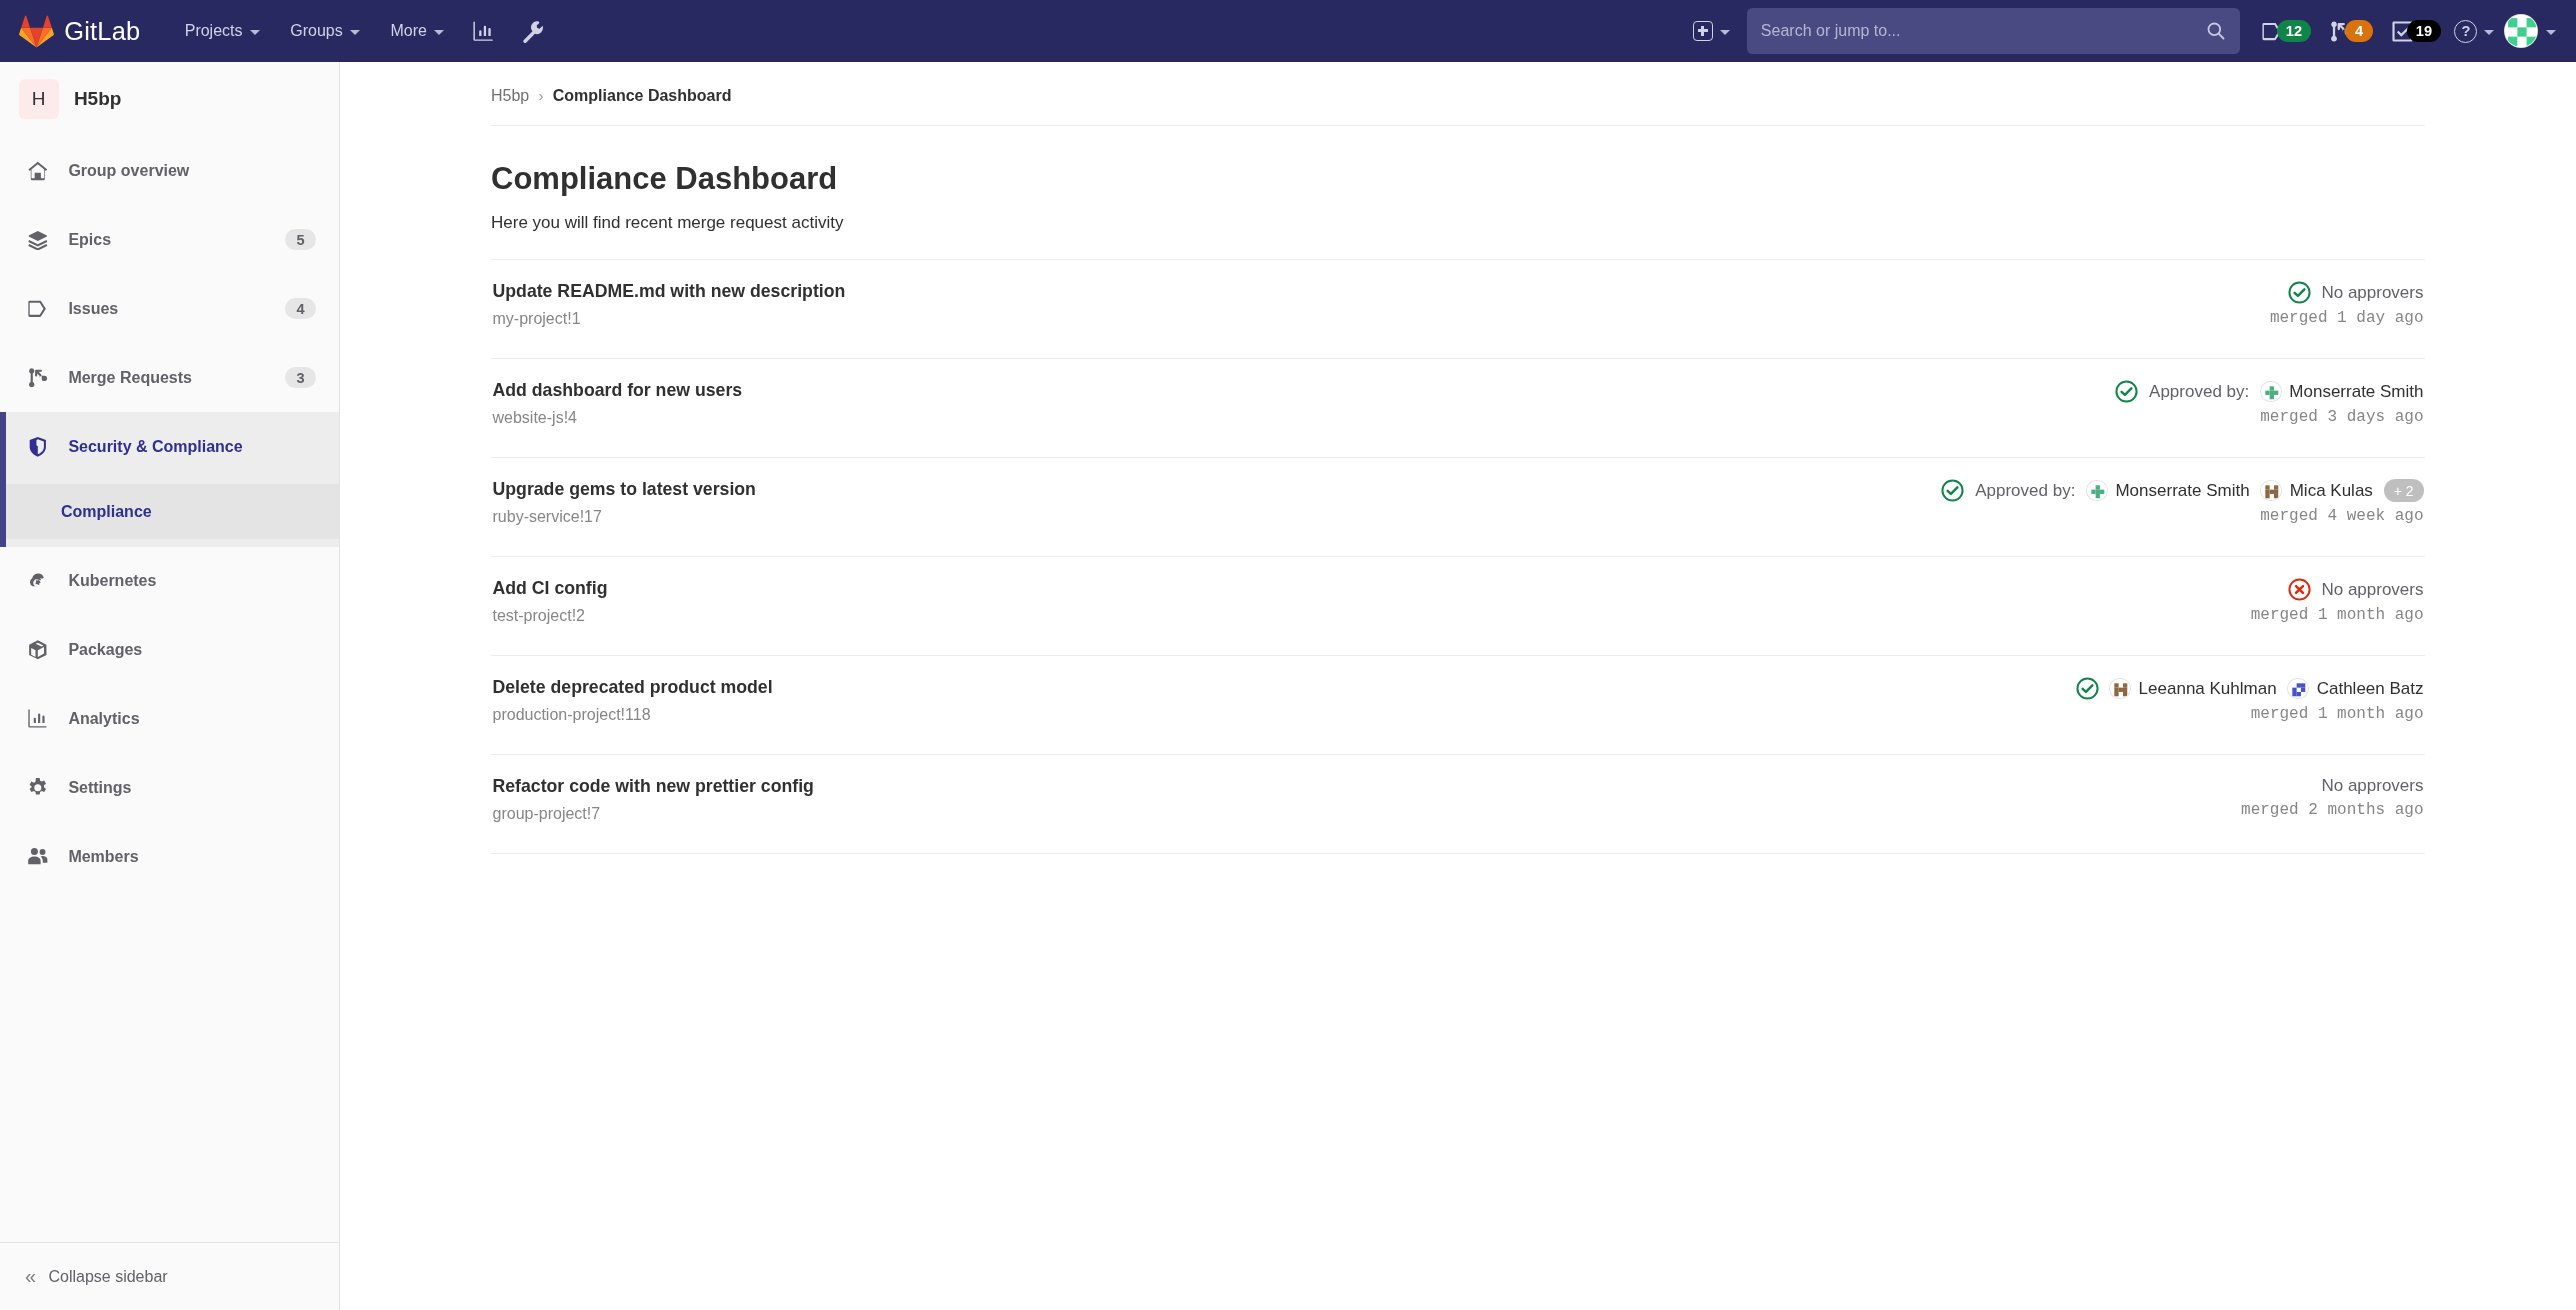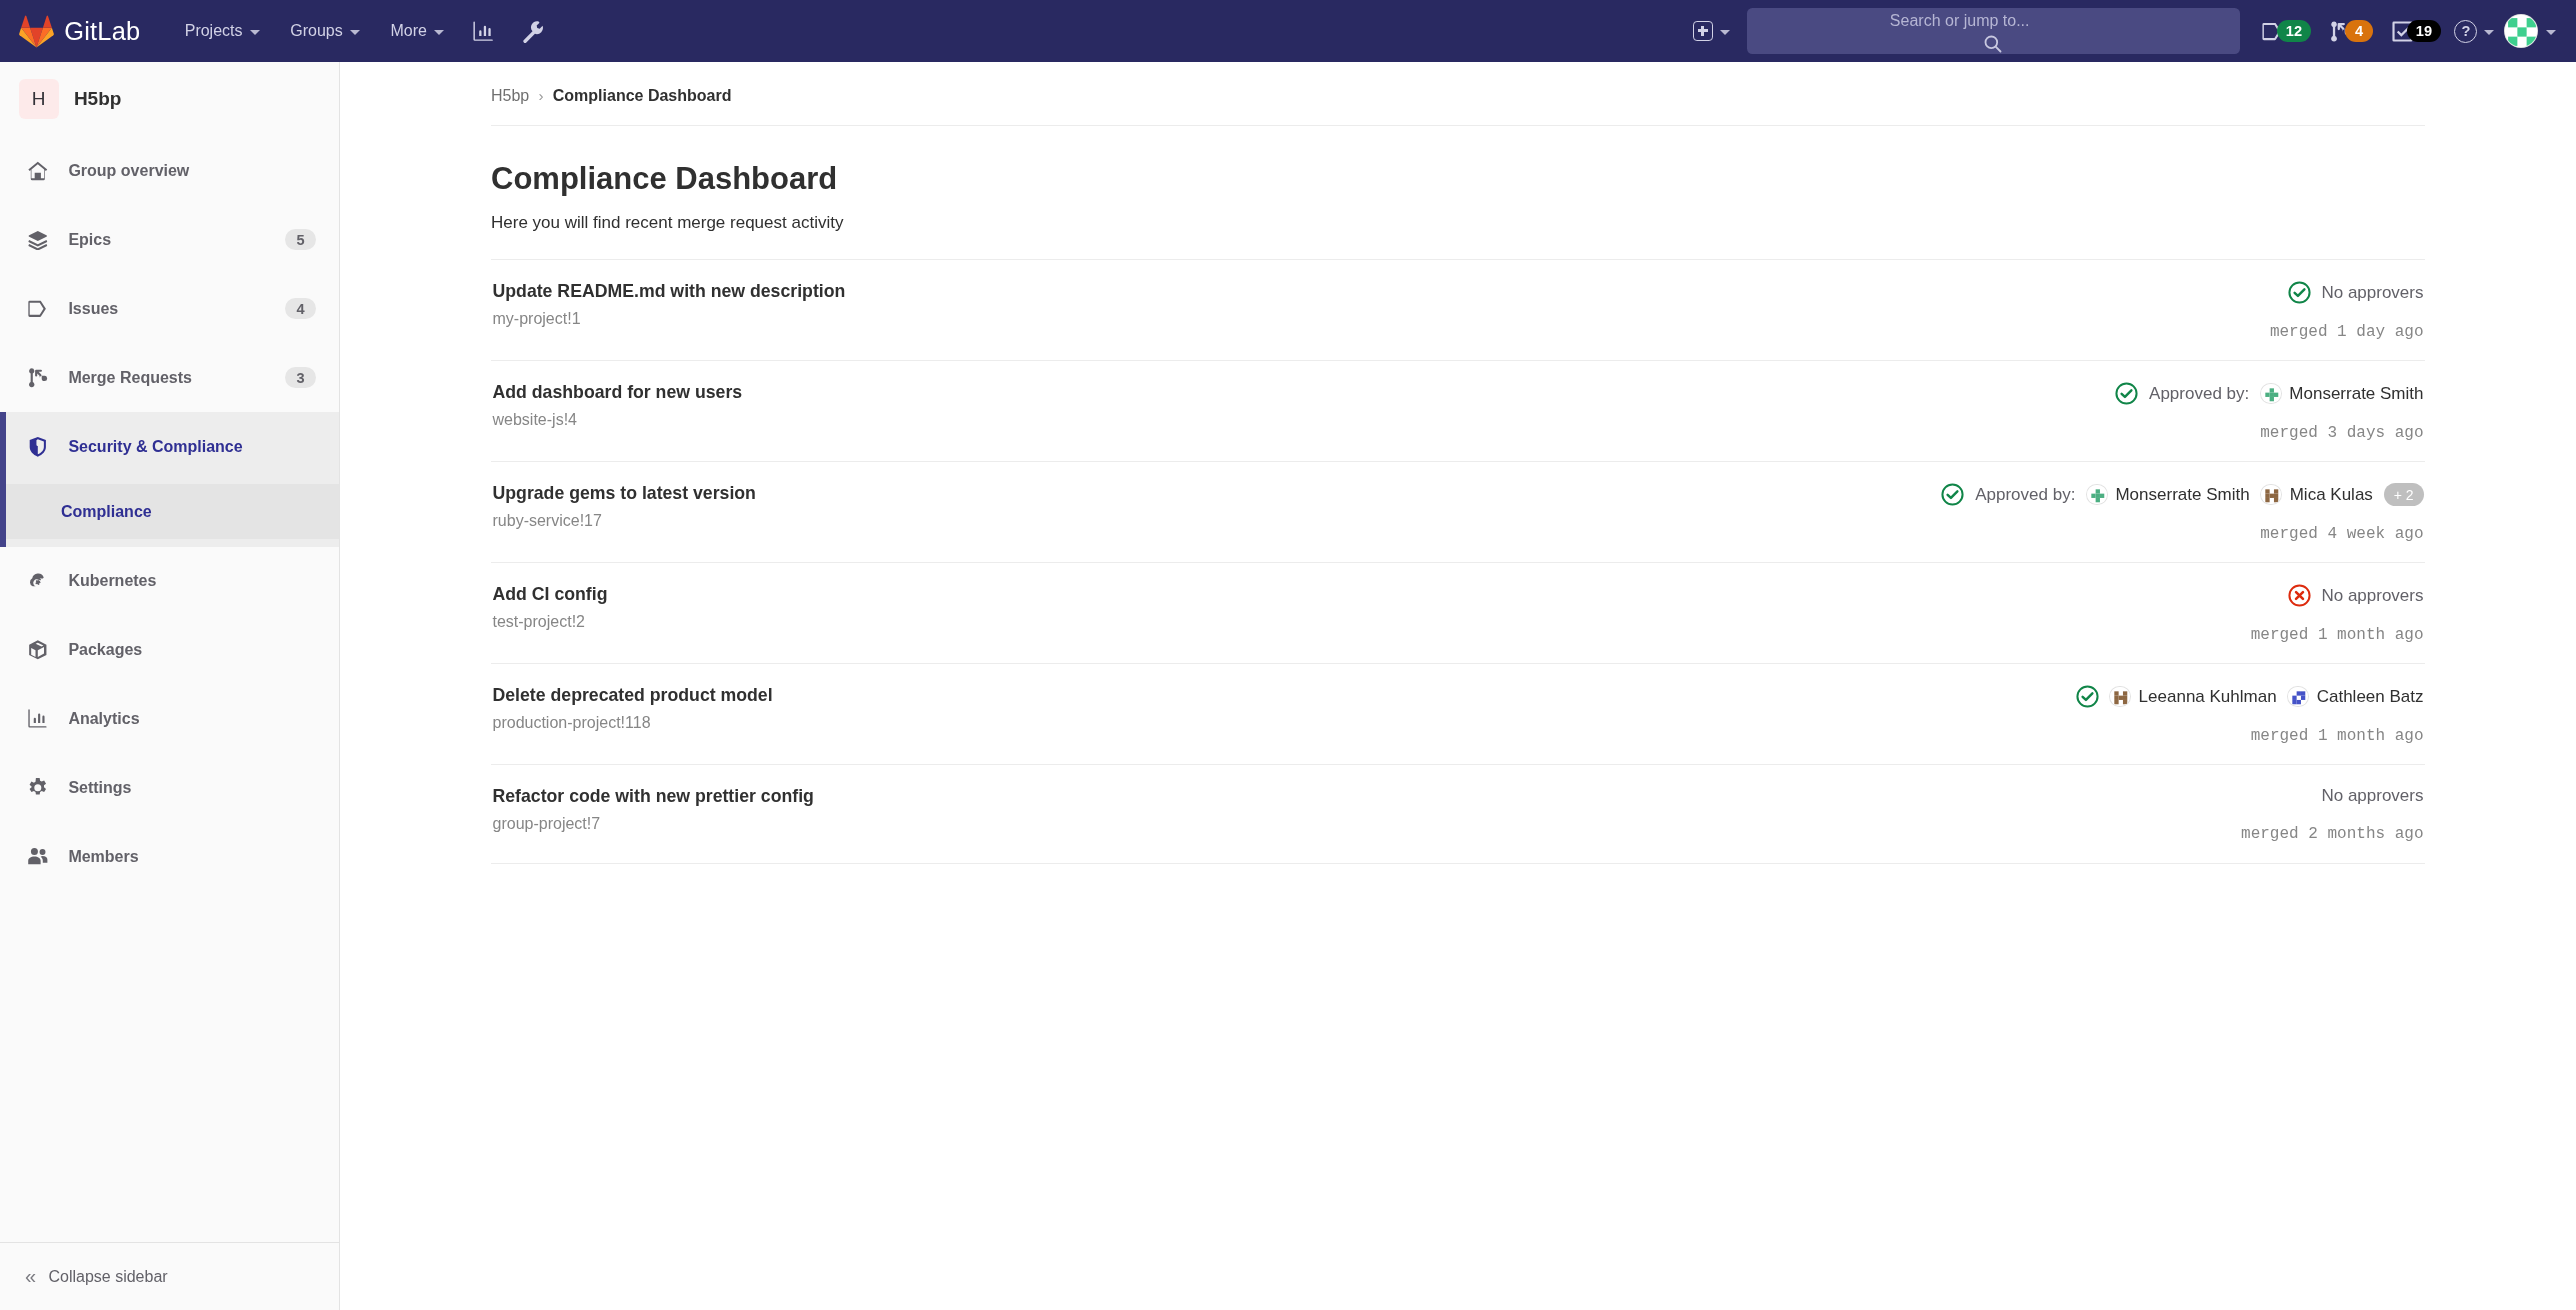--- a/index.html
+++ b/index.html
@@ -50,21 +50,21 @@
   .plus-box:before, .plus-box:after {
     content: ""; position: absolute; background: #d2d2e6;
   }
   .plus-box:before { left: 3.9px; right: 3.9px; top: 7.3px; height: 2.3px; }
   .plus-box:after { top: 3.9px; bottom: 3.9px; left: 7.3px; width: 2.3px; }
 
   .searchbox {
     width: 493px; height: 46px; margin: 0 12.3px 0 7.7px;
     background: #4a4a82; border-radius: 5.4px;
     display: flex; align-items: center; padding: 0 14px;
-    position: relative; cursor: text; flex-direction: column;
+    position: relative; cursor: text;
   }
   .searchbox input {
     flex: 1; background: transparent; border: 0; outline: 0;
     color: #fff; font-size: 16px; font-family: inherit;
   }
   .searchbox input::placeholder { color: #b6b6d4; opacity: 1; }
   .search-ico { width: 20px; height: 20px; flex: 0 0 auto; }
   .search-ico svg { fill: none; stroke: #c8c8e0; stroke-width: 2.2; }
 
   .counter {
@@ -166,21 +166,21 @@
 
   .mr-list { margin: 26px 151px 0 151px; border-top: 0.8px solid #ececec; }
   .mr-row {
     display: flex; align-items: flex-start; justify-content: space-between;
     padding: 20px 1.5px 18.5px 1.5px; border-bottom: 0.8px solid #ececec;
     min-height: 99px;
   }
   .mr-left { display: flex; flex-direction: column; gap: 7.7px; padding-top: 1.5px; }
   .mr-title { font-size: 17.7px; font-weight: 700; color: #303030; cursor: pointer; }
   .mr-ref { font-size: 16px; color: #868686; }
-  .mr-right { display: flex; flex-direction: column; align-items: flex-end; gap: 19px; padding-top: 1.5px; }
+  .mr-right { display: flex; flex-direction: column; align-items: flex-end; gap: 5px; padding-top: 1.5px; }
   .mr-approvals { display: flex; align-items: center; gap: 10.8px; }
   .status-ico { width: 23px; height: 23px; flex: 0 0 auto; }
   .appr-label { font-size: 17px; color: #626168; }
   .appr-none { font-size: 17px; color: #626168; }
   .approver { display: flex; align-items: center; gap: 7.7px; cursor: pointer; }
   .approver .name { font-size: 17px; color: #303030; }
   .more-badge {
     background: #bfbfbf; color: #fff; font-size: 14px; font-weight: 400;
     border-radius: 12.3px; padding: 3.1px 10px; cursor: pointer;
   }

